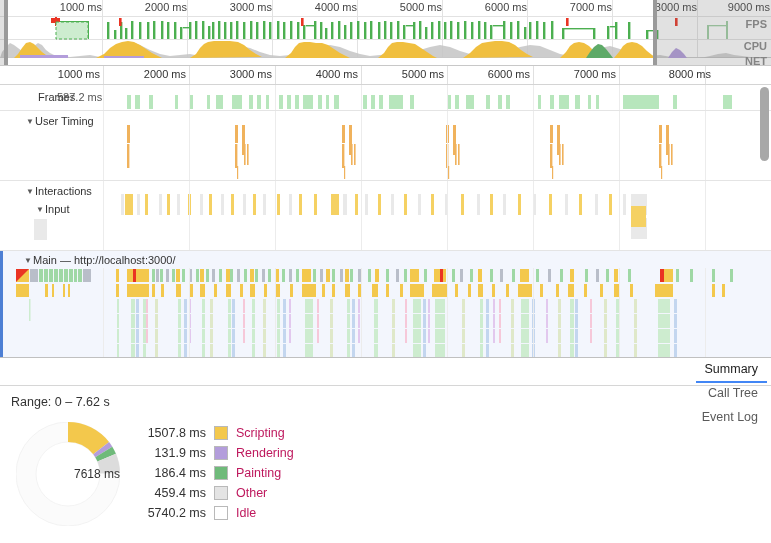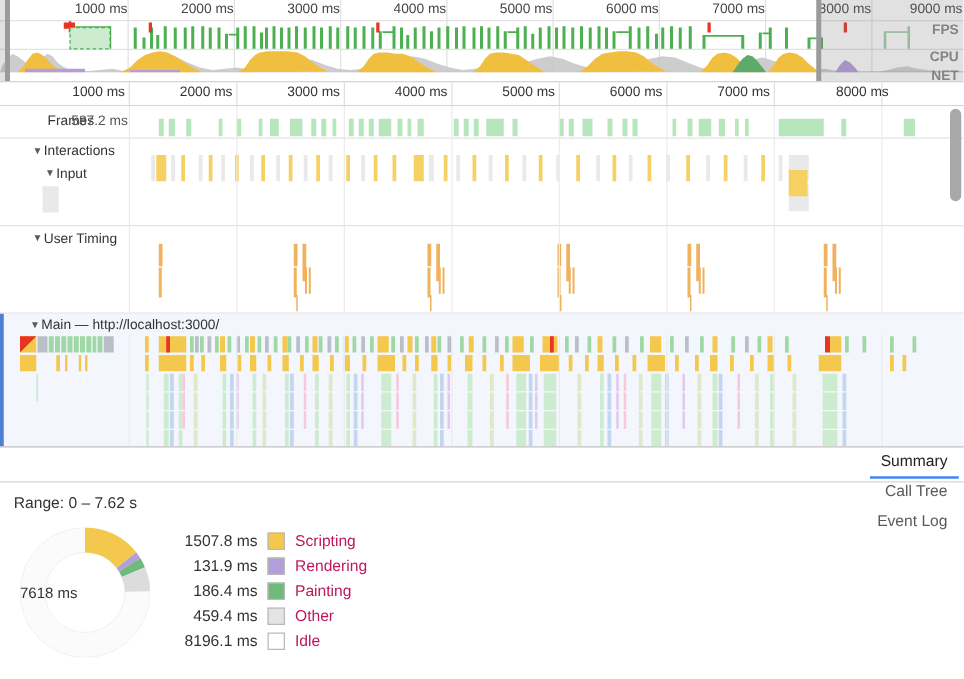--- a/index.html
+++ b/index.html
@@ -61,21 +61,21 @@
   .tab{position:relative;padding:4px 13px 6px 13px;font-size:12.5px;color:#5a5a5a;
        cursor:default;white-space:nowrap;}
   .tab.active{color:#222;}
   .tab.active:after{content:"";position:absolute;left:4px;right:4px;bottom:-1px;
        height:2px;background:#4286f5;}
   .range{position:absolute;left:11px;top:37px;font-size:12.5px;color:#333;}
 
   .summary-body{position:absolute;left:0;top:62px;width:771px;height:124px;}
   .donut{position:absolute;left:16px;top:2px;width:104px;height:104px;}
   .donut-center{position:absolute;left:16px;top:2px;width:104px;height:104px;
-       display:flex;align-items:center;justify-content:flex-start;font-size:12px;color:#333;}
+       display:flex;align-items:center;justify-content:flex-end;font-size:12px;color:#333;}
   .legend{position:absolute;left:130px;top:3px;}
   .lrow{display:flex;align-items:center;height:20px;}
   .lval{width:76px;text-align:right;font-size:12.5px;color:#333;
         padding-right:8px;white-space:nowrap;}
   .lsw{width:12px;height:12px;border:1px solid #b9b9b9;margin-right:8px;flex:0 0 auto;}
   .llab{font-size:12.5px;color:#be185d;white-space:nowrap;}
 </style>
 </head>
 <body>
 
@@ -344,20 +344,74 @@
             <rect x="620" y="10" width="9" height="14"></rect>
           </g>
         </svg>
       </div>
       <span class="t-title" style="left:57px;top:6px;color:#555;z-index:5">587.2 ms</span>
     </div>
 
     <div class="track track-sep" style="height:70px">
       <div class="t-head">
         <span class="t-title" style="left:10px;top:4px">
+          <span class="arrow">▼</span><span>User Timing</span>
+        </span>
+      </div>
+      <div class="t-body">
+        <div class="vgrid" style="left:0px"></div>
+        <div class="vgrid" style="left:86px"></div>
+        <div class="vgrid" style="left:172px"></div>
+        <div class="vgrid" style="left:258px"></div>
+        <div class="vgrid" style="left:344px"></div>
+        <div class="vgrid" style="left:430px"></div>
+        <div class="vgrid" style="left:516px"></div>
+        <div class="vgrid" style="left:602px"></div>
+        <svg width="668" height="70" viewBox="0 0 668 70" preserveAspectRatio="none">
+          <g fill="#f0b25c">
+            <rect x="24" y="14" width="3" height="18"></rect>
+            <rect x="24" y="33" width="2.4" height="24"></rect>
+            <rect x="132" y="14" width="3" height="18"></rect>
+            <rect x="139" y="14" width="3" height="30"></rect>
+            <rect x="132" y="33" width="2.4" height="24"></rect>
+            <rect x="141" y="33" width="1.6" height="21"></rect>
+            <rect x="144" y="33" width="1.6" height="21"></rect>
+            <rect x="134" y="55" width="1.2" height="13"></rect>
+            <rect x="239" y="14" width="3" height="18"></rect>
+            <rect x="246" y="14" width="3" height="30"></rect>
+            <rect x="239" y="33" width="2.4" height="24"></rect>
+            <rect x="248" y="33" width="1.6" height="21"></rect>
+            <rect x="251" y="33" width="1.6" height="21"></rect>
+            <rect x="241" y="55" width="1.2" height="13"></rect>
+            <rect x="343" y="14" width="3" height="18"></rect>
+            <rect x="350" y="14" width="3" height="30"></rect>
+            <rect x="343" y="33" width="2.4" height="24"></rect>
+            <rect x="352" y="33" width="1.6" height="21"></rect>
+            <rect x="355" y="33" width="1.6" height="21"></rect>
+            <rect x="345" y="55" width="1.2" height="13"></rect>
+            <rect x="447" y="14" width="3" height="18"></rect>
+            <rect x="454" y="14" width="3" height="30"></rect>
+            <rect x="447" y="33" width="2.4" height="24"></rect>
+            <rect x="456" y="33" width="1.6" height="21"></rect>
+            <rect x="459" y="33" width="1.6" height="21"></rect>
+            <rect x="449" y="55" width="1.2" height="13"></rect>
+            <rect x="556" y="14" width="3" height="18"></rect>
+            <rect x="563" y="14" width="3" height="30"></rect>
+            <rect x="556" y="33" width="2.4" height="24"></rect>
+            <rect x="565" y="33" width="1.6" height="21"></rect>
+            <rect x="568" y="33" width="1.6" height="21"></rect>
+            <rect x="558" y="55" width="1.2" height="13"></rect>
+          </g>
+        </svg>
+      </div>
+    </div>
+
+    <div class="track track-sep" style="height:70px">
+      <div class="t-head">
+        <span class="t-title" style="left:10px;top:4px">
           <span class="arrow">▼</span><span>Interactions</span>
         </span>
         <span class="t-title" style="left:20px;top:22px">
           <span class="arrow">▼</span><span>Input</span>
         </span>
         <div class="bar" style="left:18px;top:38px;width:13px;height:21px;background:#e9e9e9"></div>
       </div>
       <div class="t-body">
         <div class="vgrid" style="left:0px"></div>
         <div class="vgrid" style="left:86px"></div>
@@ -408,74 +462,20 @@
             <rect x="275" y="13" width="3" height="21"></rect>
             <rect x="301" y="13" width="3" height="21"></rect>
             <rect x="328" y="13" width="3" height="21"></rect>
             <rect x="358" y="13" width="3" height="21"></rect>
             <rect x="387" y="13" width="3" height="21"></rect>
             <rect x="415" y="13" width="3" height="21"></rect>
             <rect x="446" y="13" width="3" height="21"></rect>
             <rect x="476" y="13" width="3" height="21"></rect>
             <rect x="506" y="13" width="3" height="21"></rect>
             <rect x="528" y="25" width="15" height="21"></rect>
-          </g>
-        </svg>
-      </div>
-    </div>
-
-    <div class="track track-sep" style="height:70px">
-      <div class="t-head">
-        <span class="t-title" style="left:10px;top:4px">
-          <span class="arrow">▼</span><span>User Timing</span>
-        </span>
-      </div>
-      <div class="t-body">
-        <div class="vgrid" style="left:0px"></div>
-        <div class="vgrid" style="left:86px"></div>
-        <div class="vgrid" style="left:172px"></div>
-        <div class="vgrid" style="left:258px"></div>
-        <div class="vgrid" style="left:344px"></div>
-        <div class="vgrid" style="left:430px"></div>
-        <div class="vgrid" style="left:516px"></div>
-        <div class="vgrid" style="left:602px"></div>
-        <svg width="668" height="70" viewBox="0 0 668 70" preserveAspectRatio="none">
-          <g fill="#f0b25c">
-            <rect x="24" y="14" width="3" height="18"></rect>
-            <rect x="24" y="33" width="2.4" height="24"></rect>
-            <rect x="132" y="14" width="3" height="18"></rect>
-            <rect x="139" y="14" width="3" height="30"></rect>
-            <rect x="132" y="33" width="2.4" height="24"></rect>
-            <rect x="141" y="33" width="1.6" height="21"></rect>
-            <rect x="144" y="33" width="1.6" height="21"></rect>
-            <rect x="134" y="55" width="1.2" height="13"></rect>
-            <rect x="239" y="14" width="3" height="18"></rect>
-            <rect x="246" y="14" width="3" height="30"></rect>
-            <rect x="239" y="33" width="2.4" height="24"></rect>
-            <rect x="248" y="33" width="1.6" height="21"></rect>
-            <rect x="251" y="33" width="1.6" height="21"></rect>
-            <rect x="241" y="55" width="1.2" height="13"></rect>
-            <rect x="343" y="14" width="3" height="18"></rect>
-            <rect x="350" y="14" width="3" height="30"></rect>
-            <rect x="343" y="33" width="2.4" height="24"></rect>
-            <rect x="352" y="33" width="1.6" height="21"></rect>
-            <rect x="355" y="33" width="1.6" height="21"></rect>
-            <rect x="345" y="55" width="1.2" height="13"></rect>
-            <rect x="447" y="14" width="3" height="18"></rect>
-            <rect x="454" y="14" width="3" height="30"></rect>
-            <rect x="447" y="33" width="2.4" height="24"></rect>
-            <rect x="456" y="33" width="1.6" height="21"></rect>
-            <rect x="459" y="33" width="1.6" height="21"></rect>
-            <rect x="449" y="55" width="1.2" height="13"></rect>
-            <rect x="556" y="14" width="3" height="18"></rect>
-            <rect x="563" y="14" width="3" height="30"></rect>
-            <rect x="556" y="33" width="2.4" height="24"></rect>
-            <rect x="565" y="33" width="1.6" height="21"></rect>
-            <rect x="568" y="33" width="1.6" height="21"></rect>
-            <rect x="558" y="55" width="1.2" height="13"></rect>
           </g>
         </svg>
       </div>
     </div>
 
     <div class="track" style="height:108px;background:#f3f6fd">
       <div class="main-head-band"></div>
       <div class="t-head" style="width:702px">
         <span class="t-title" style="left:8px;top:3px">
           <span class="arrow">▼</span><span>Main — http://localhost:3000/</span>
@@ -888,21 +888,21 @@
           <span class="lval">186.4 ms</span>
           <span class="lsw" style="background:#6fba7a"></span>
           <span class="llab">Painting</span>
         </div>
         <div class="lrow">
           <span class="lval">459.4 ms</span>
           <span class="lsw" style="background:#e4e4e4"></span>
           <span class="llab">Other</span>
         </div>
         <div class="lrow">
-          <span class="lval">8196.1 ms</span>
+          <span class="lval">5740.2 ms</span>
           <span class="lsw" style="background:#ffffff"></span>
           <span class="llab">Idle</span>
         </div>
       </div>
     </div>
   </div>
 
 </div>
 
 </body></html>

